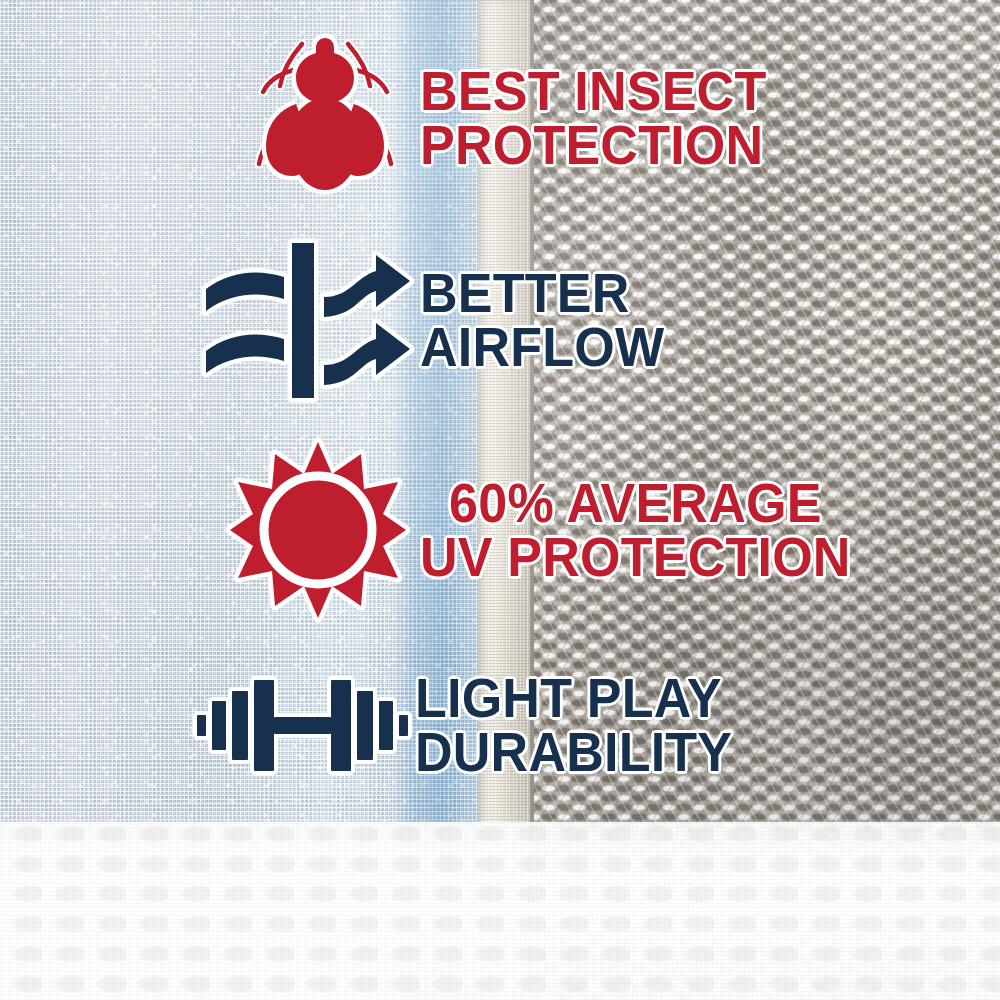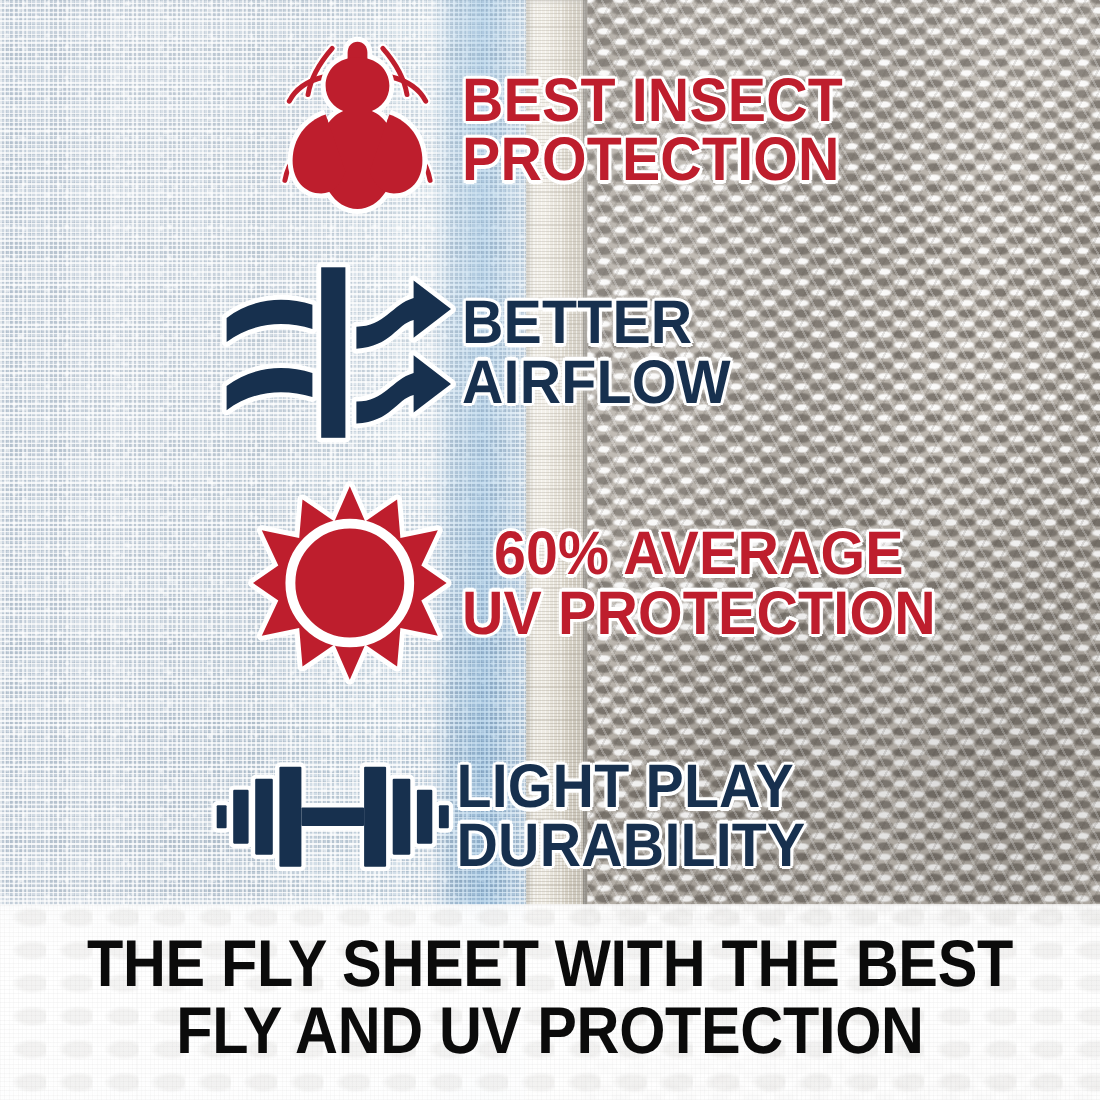--- a/index.html
+++ b/index.html
@@ -157,21 +157,21 @@
       1.5px 1.5px 0 #fff, -1.5px 1.5px 0 #fff, 1.5px -1.5px 0 #fff, -1.5px -1.5px 0 #fff,
       3px 0 0 #fff, -3px 0 0 #fff, 0 3px 0 #fff, 0 -3px 0 #fff,
       2.2px 2.2px 0 #fff, -2.2px 2.2px 0 #fff, 2.2px -2.2px 0 #fff, -2.2px -2.2px 0 #fff,
       0 0 6px rgba(255,255,255,.95);
   }
 
   
   #row-insect   {left:230px;top:30px;  width:770px;height:175px;}
   #row-airflow  {left:195px;top:240px; width:805px;height:160px;}
   #row-uv       {left:215px;top:440px; width:785px;height:180px;text-align:center;}
-  #row-durability{left:190px;top:655px;width:810px;height:140px;align-items:flex-end;}
+  #row-durability{left:190px;top:655px;width:810px;height:140px;}
 
   #row-insect   .label{font-size:56px;}
   #row-airflow  .label{font-size:56px;}
   #row-uv       .label{font-size:56px;}
   #row-durability .label{font-size:56px;}
 
   #row-insect   .icon-cell{flex:0 0 190px;width:190px;}
   #row-airflow  .icon-cell{flex:0 0 225px;width:225px;}
   #row-uv       .icon-cell{flex:0 0 205px;width:205px;}
   #row-durability .icon-cell{flex:0 0 225px;width:225px;}
@@ -328,18 +328,14 @@
       </div>
       <div class="label navy">
         <span class="ln">LIGHT PLAY</span>
         <span class="ln">DURABILITY</span>
       </div>
     </div>
 
   </div>
 
   <div class="banner"></div>
-  <div class="headline">
-    <span class="ln">THE FLY SHEET WITH THE BEST</span>
-    <span class="ln">FLY AND UV PROTECTION</span>
-  </div>
 
 </div>
 
 </body></html>

